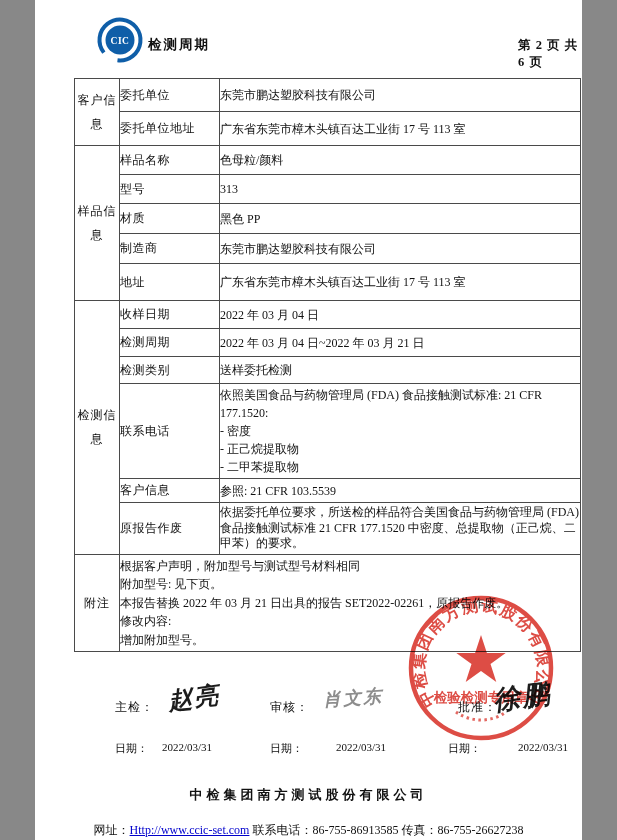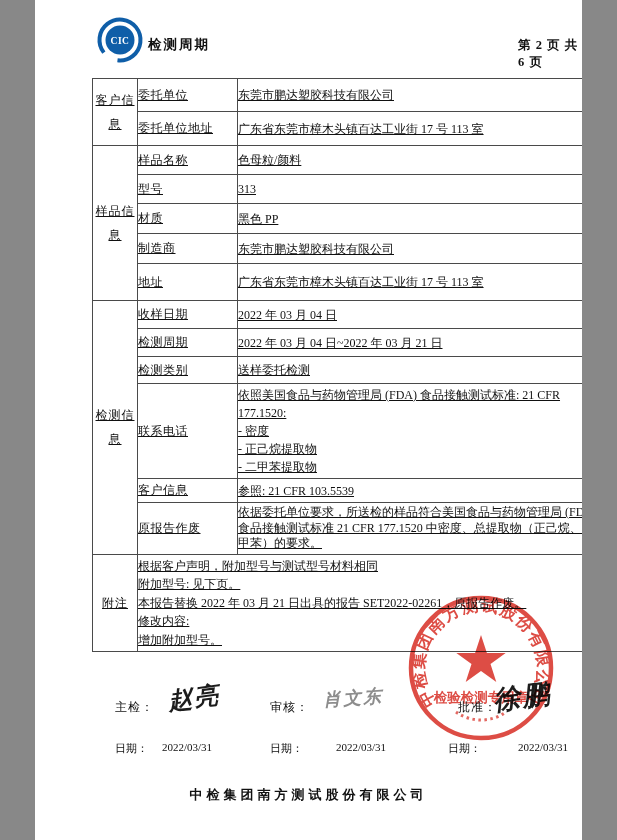--- a/index.html
+++ b/index.html
@@ -12,22 +12,22 @@
     color:#111;
     overflow:hidden;
   }
   
   .logo{position:absolute;left:61px;top:16px;width:48px;height:48px;}
   .hdr-title{position:absolute;left:113px;top:36px;font-size:13.5px;font-weight:bold;letter-spacing:2px;}
   .hdr-no{position:absolute;left:239px;top:37px;font-size:12.5px;font-weight:bold;}
   .hdr-page{position:absolute;left:471px;top:37px;font-size:12.5px;font-weight:bold;letter-spacing:1px;margin-left:12px;}
   
   table.report{
-    position:absolute;left:57px;top:78px;width:506px;
-    border-collapse:collapse;table-layout:fixed;text-decoration:underline;
+    position:absolute;left:39px;top:78px;width:506px;
+    border-collapse:collapse;table-layout:fixed;
   }
   table.report td{
     border:1px solid #4a4a4a;
     font-size:12px;
     vertical-align:middle;
     padding:2px 0;
   }
   td.sec{
     text-align:center;
     line-height:24px;
@@ -172,14 +172,18 @@
     <circle cx="75" cy="75" r="70" fill="none" stroke="#d9342b" stroke-width="4.5"></circle>
     <polygon points="75,42 80.9,59.9 99.7,60 84.5,71.1 90.3,89 75,78 59.7,89 65.5,71.1 50.3,60 69.1,59.9" fill="#d9342b"></polygon>
     <text font-size="16.5" font-weight="bold" fill="#d9342b" font-family="'Liberation Serif',serif">
       <textPath href="#ringArc" startOffset="2" textLength="252">中检集团南方测试股份有限公司</textPath>
     </text>
     <text x="75" y="109" text-anchor="middle" font-size="13.5" font-weight="bold" fill="#d9342b" font-family="'Liberation Serif',serif">检验检测专用章</text>
     <path d="M 50,119 A 43,43 0 0 0 100,119" stroke="#d9342b" stroke-width="3" stroke-dasharray="2.5 3.5" fill="none" opacity="0.85"></path>
   </svg>
 
   <div class="ft-company">中检集团南方测试股份有限公司</div>
+  <div class="ft-line3">
+    <span>网址：</span><span class="ft-link">Http://www.ccic-set.com</span>
+    <span>联系电话：86-755-86913585 传真：86-755-26627238</span>
+  </div>
 
 </div>
 
 </body></html>

